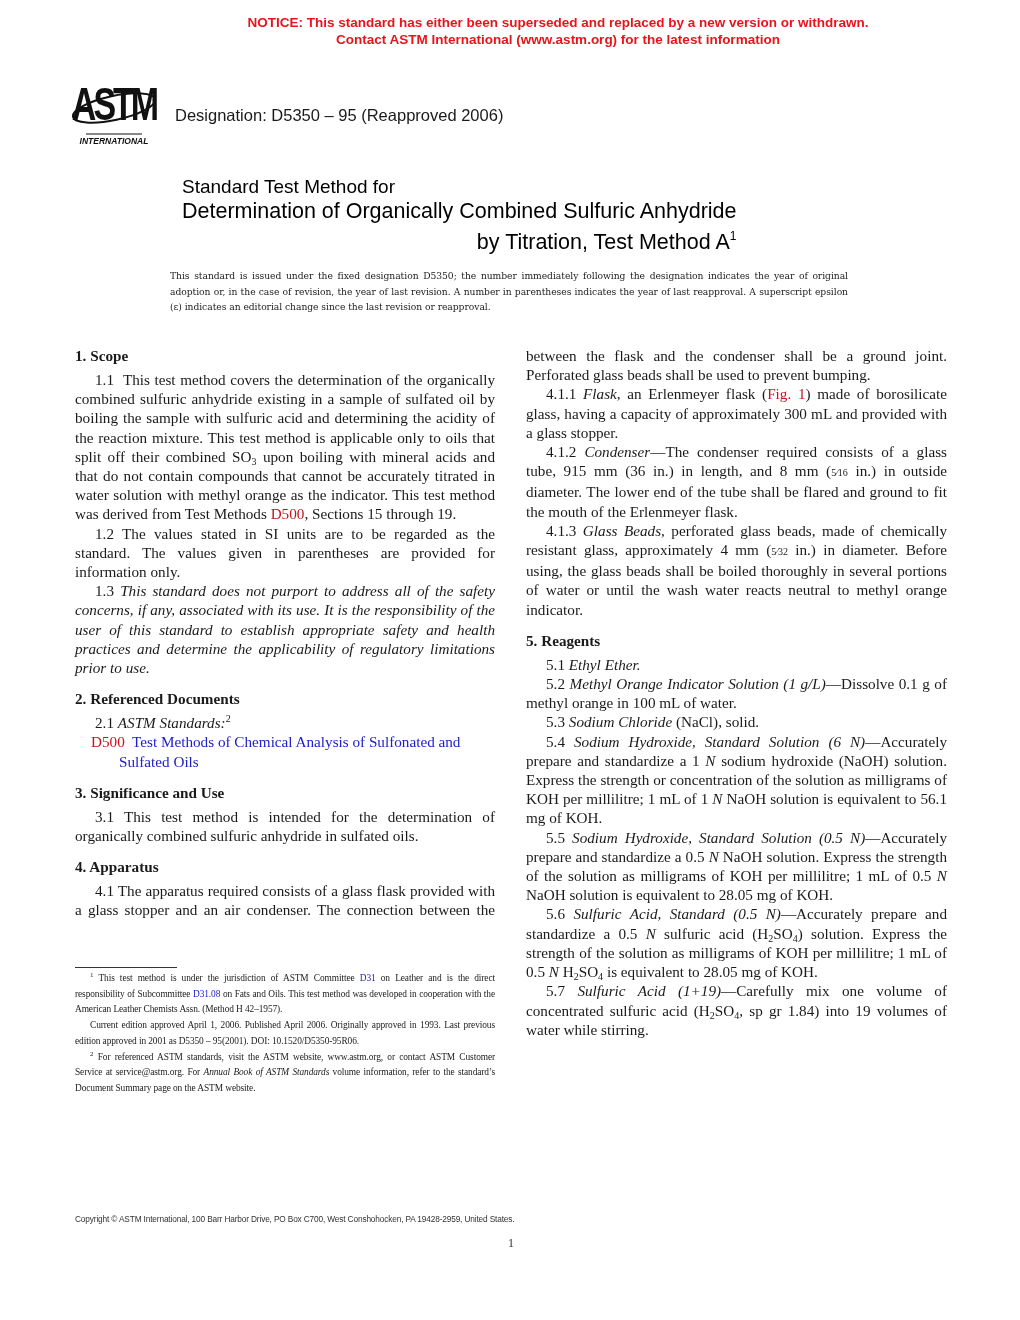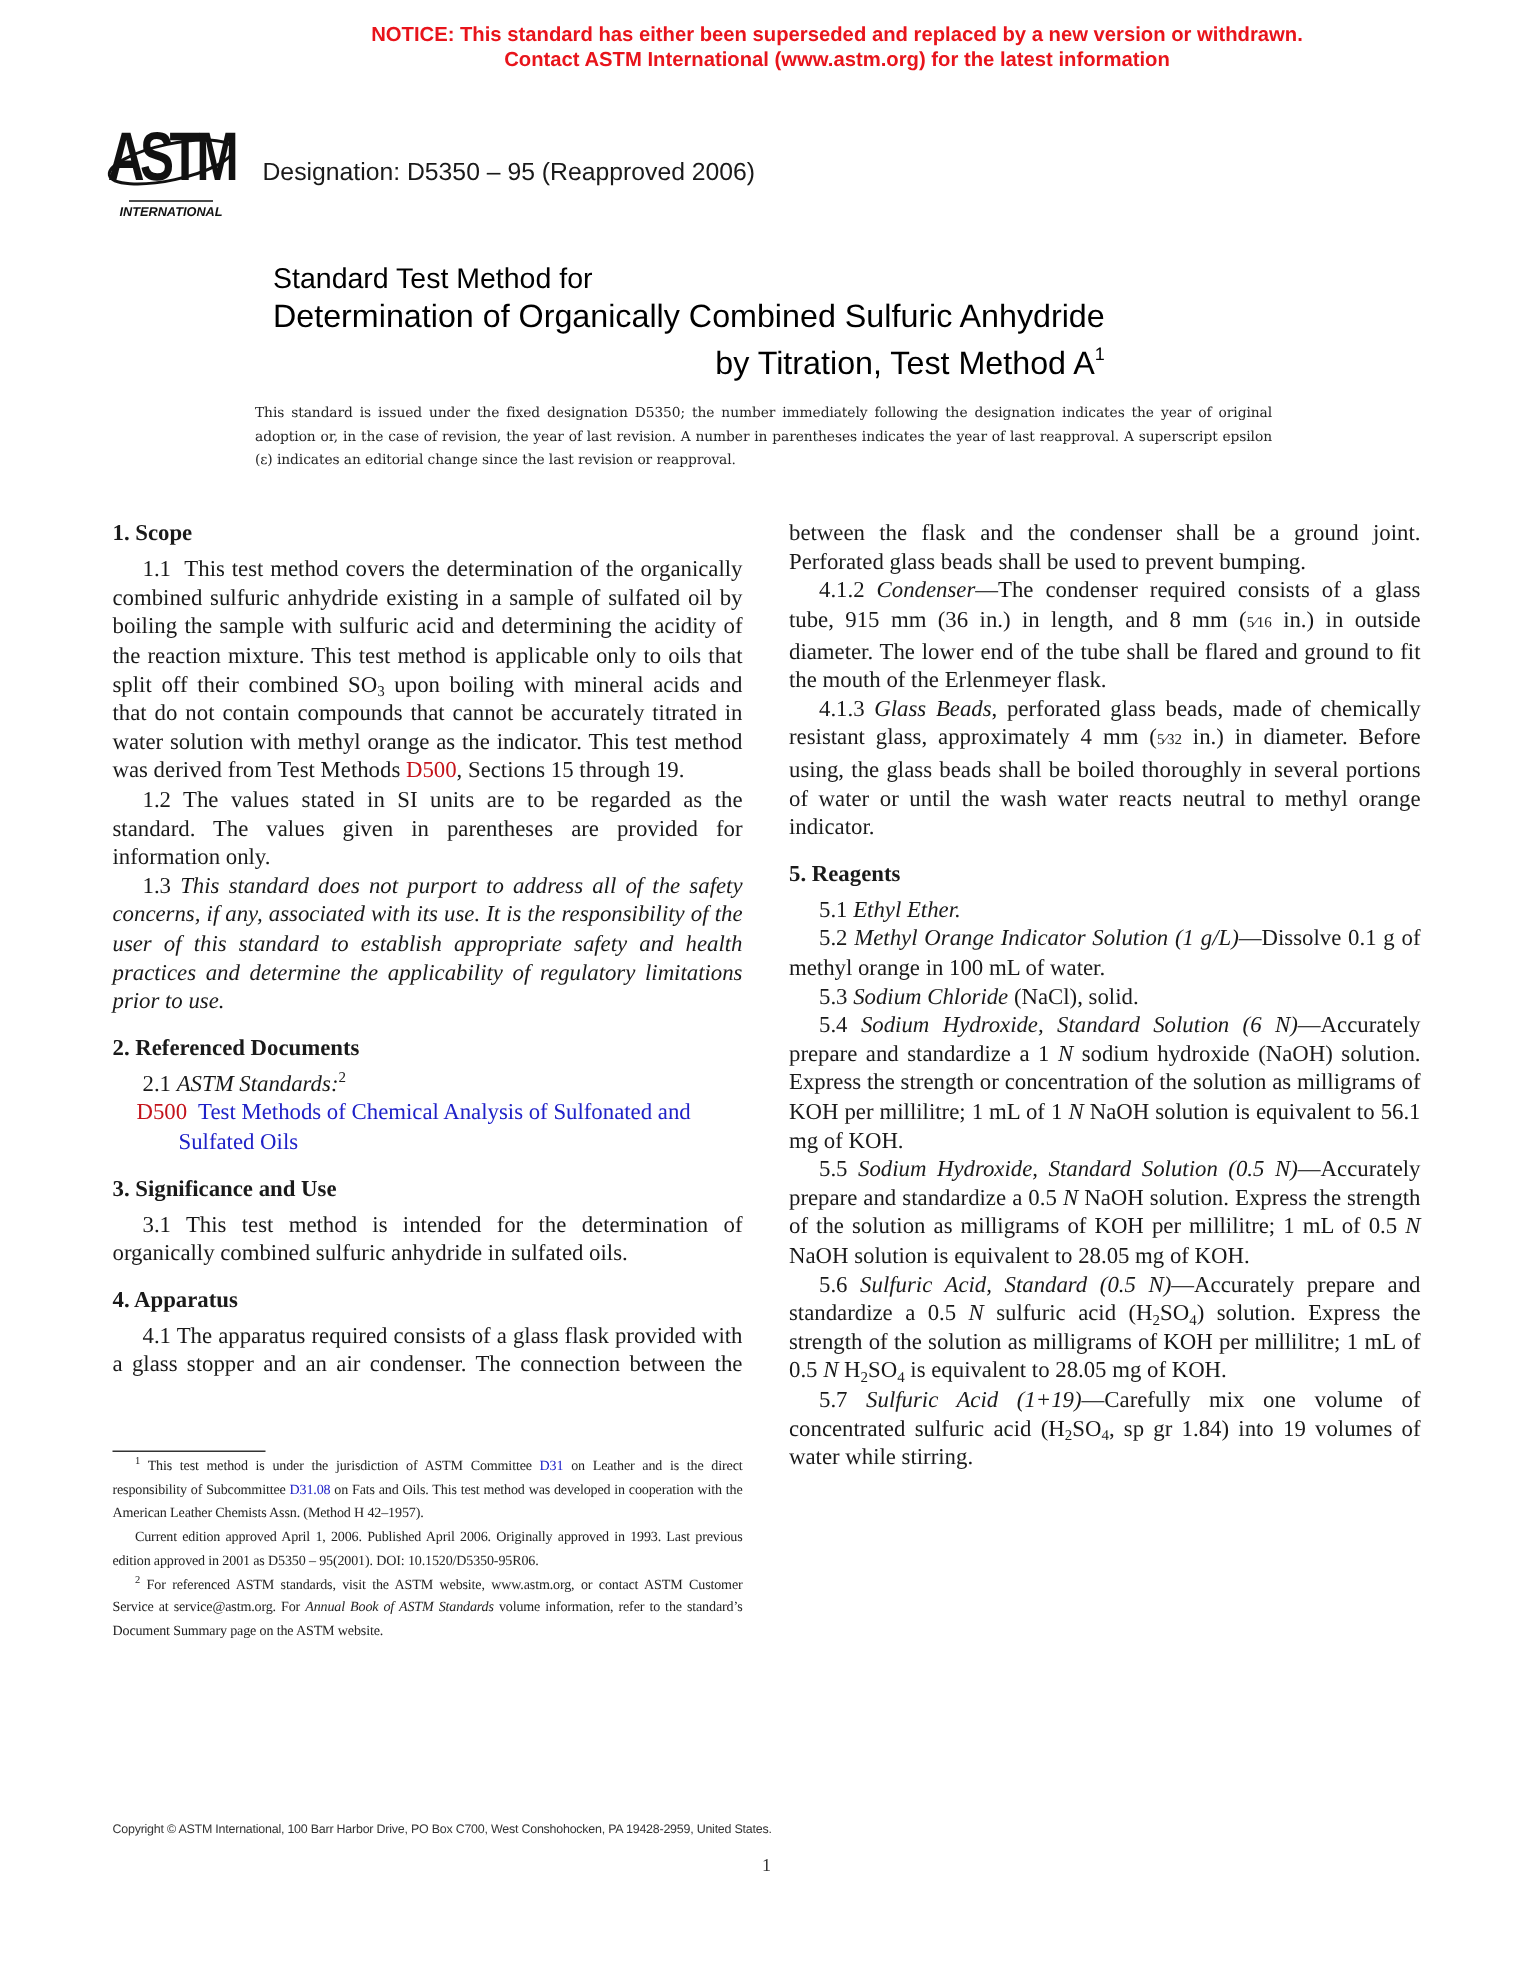--- a/index.html
+++ b/index.html
@@ -94,20 +94,21 @@
 
 <div class="footnotes">
   <div class="rule"></div>
   <p><sup>1</sup> <span>This test method is under the jurisdiction of ASTM Committee </span><a class="blue">D31</a><span> on Leather and is the direct responsibility of Subcommittee </span><a class="blue">D31.08</a><span> on Fats and Oils. This test method was developed in cooperation with the American Leather Chemists Assn. (Method H 42–1957).</span></p>
   <p>Current edition approved April 1, 2006. Published April 2006. Originally approved in 1993. Last previous edition approved in 2001 as D5350 – 95(2001). DOI: 10.1520/D5350-95R06.</p>
   <p><sup>2</sup> <span>For referenced ASTM standards, visit the ASTM website, www.astm.org, or contact ASTM Customer Service at service@astm.org. For </span><i>Annual Book of ASTM Standards</i><span> volume information, refer to the standard’s Document Summary page on the ASTM website.</span></p>
 </div>
 
 <div class="col right">
   <p>between the flask and the condenser shall be a ground joint. Perforated glass beads shall be used to prevent bumping.</p>
+  <p class="ind"><span>4.1.1</span> <i>Flask</i><span>, an Erlenmeyer flask (</span><a class="red">Fig. 1</a><span>) made of borosilicate glass, having a capacity of approximately 300 mL and provided with a glass stopper.</span></p>
   <p class="ind"><span>4.1.2</span> <i>Condenser</i><span>—The condenser required consists of a glass tube, 915 mm (36 in.) in length, and 8 mm (</span><span class="frac">5⁄16</span><span> in.) in outside diameter. The lower end of the tube shall be flared and ground to fit the mouth of the Erlenmeyer flask.</span></p>
   <p class="ind"><span>4.1.3</span> <i>Glass Beads</i><span>, perforated glass beads, made of chemically resistant glass, approximately 4 mm (</span><span class="frac">5⁄32</span><span> in.) in diameter. Before using, the glass beads shall be boiled thoroughly in several portions of water or until the wash water reacts neutral to methyl orange indicator.</span></p>
   <div class="sec-gap"></div>
 
   <h2>5.  Reagents</h2>
   <div class="hgap"></div>
   <p class="ind"><span>5.1</span> <i>Ethyl Ether.</i></p>
   <p class="ind"><span>5.2</span> <i>Methyl Orange Indicator Solution (1 g/L)</i><span>—Dissolve 0.1 g of methyl orange in 100 mL of water.</span></p>
   <p class="ind"><span>5.3</span> <i>Sodium Chloride</i><span> (NaCl), solid.</span></p>
   <p class="ind"><span>5.4</span> <i>Sodium Hydroxide, Standard Solution (6 N)</i><span>—Accurately prepare and standardize a 1 </span><i>N</i><span> sodium hydroxide (NaOH) solution. Express the strength or concentration of the solution as milligrams of KOH per millilitre; 1 mL of 1 </span><i>N</i><span> NaOH solution is equivalent to 56.1 mg of KOH.</span></p>

